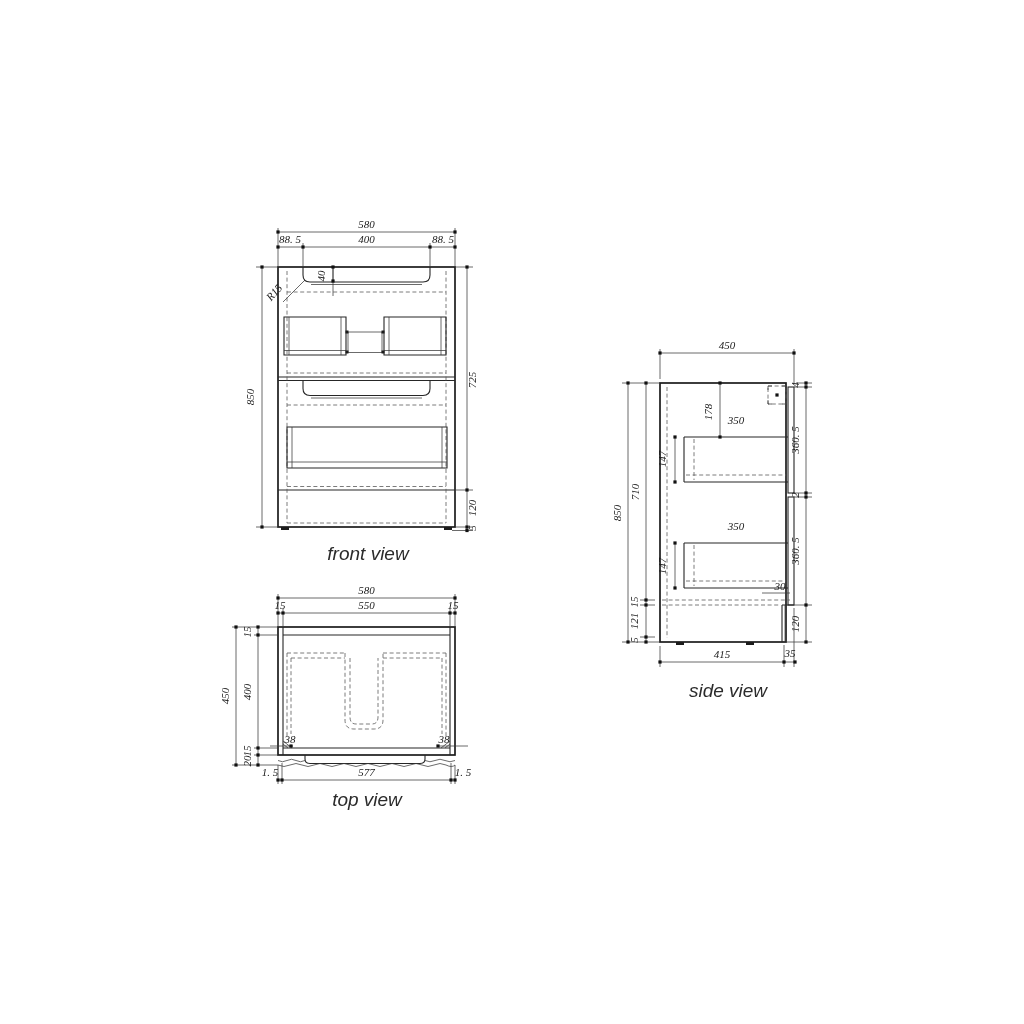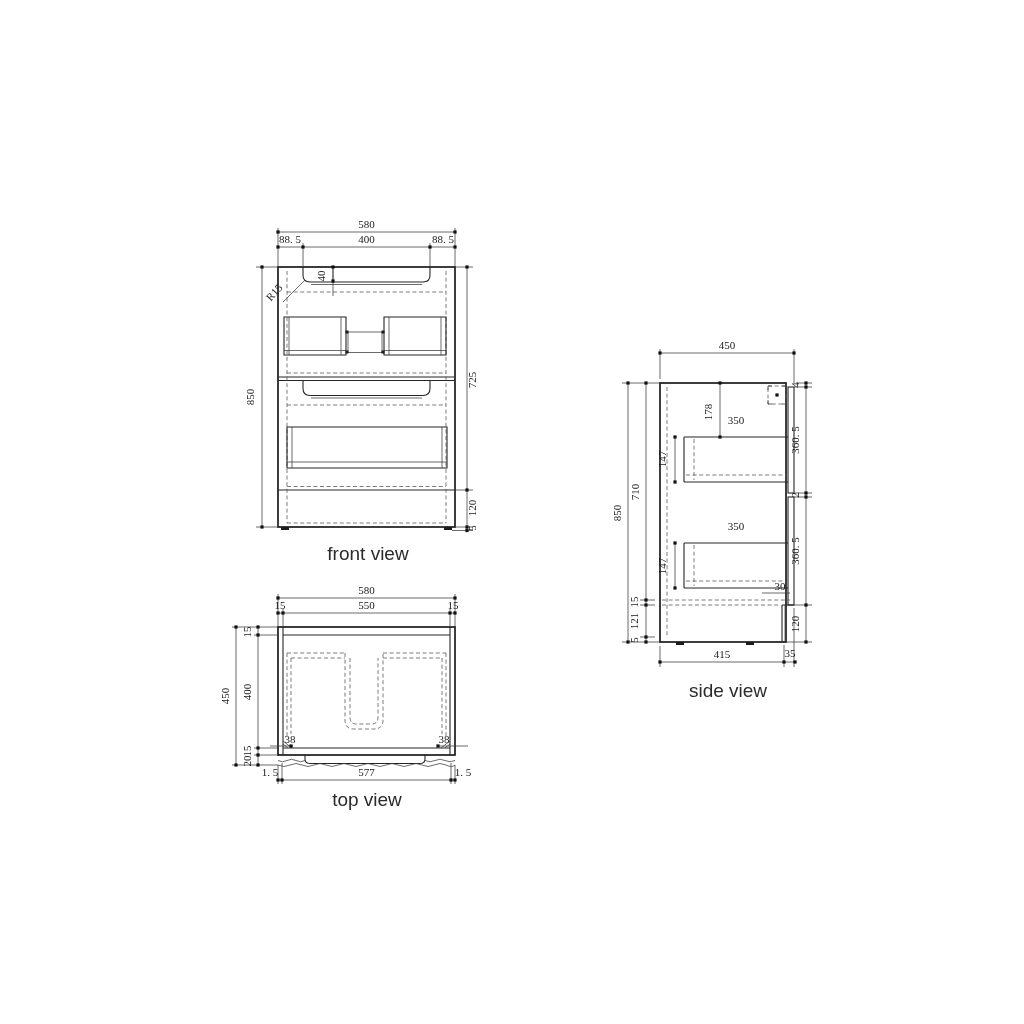--- a/index.html
+++ b/index.html
@@ -1,17 +1,17 @@
 <!DOCTYPE html>
 <html><head>
 <meta charset="utf-8">
 <style>
   html,body{margin:0;padding:0;background:#ffffff;}
   .canvas{position:relative;width:1024px;height:1024px;background:#ffffff;overflow:hidden;
-          font-family:"Liberation Sans", sans-serif;}
+          font-family:"Liberation Sans", sans-serif;font-style:italic;}
   svg{position:absolute;left:0;top:0;}
   
   .ol   {stroke:#1c1c1c;stroke-width:1.7;fill:none;}
   .ln   {stroke:#262626;stroke-width:1.1;fill:none;}
   .th   {stroke:#3a3a3a;stroke-width:0.75;fill:none;}
   .dash {stroke:#5a5a5a;stroke-width:0.8;fill:none;stroke-dasharray:4 2.6;}
   .dot  {fill:#111;}
   .blk  {fill:#1c1c1c;}
   text.dim{font-family:"Liberation Serif", serif;font-size:11px;fill:#1a1a1a;text-anchor:middle;}
   text.vlabel{font-family:"Liberation Sans", sans-serif;font-size:19px;fill:#2b2b2b;text-anchor:middle;}

